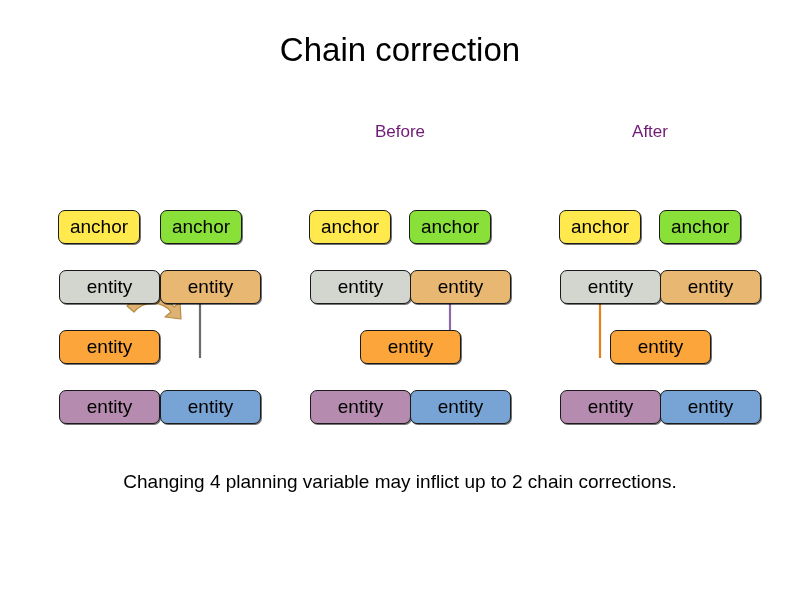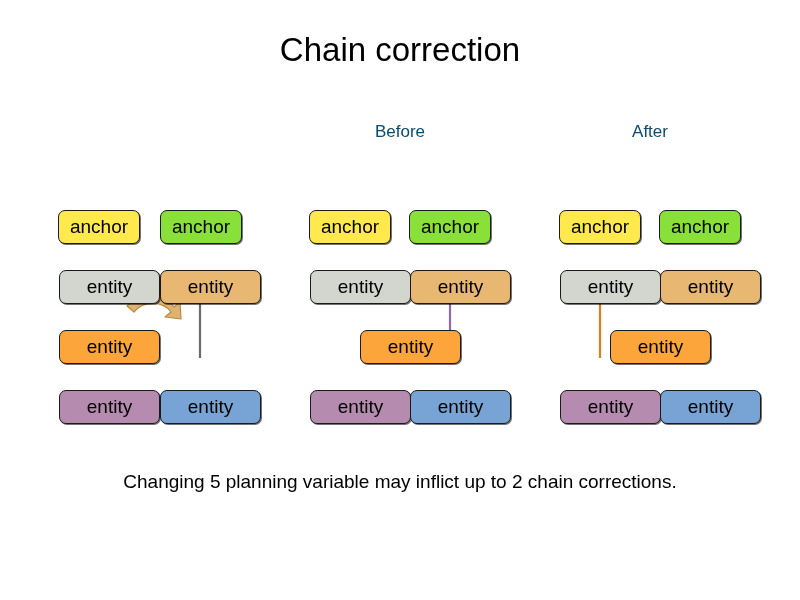--- a/index.html
+++ b/index.html
@@ -38,21 +38,21 @@
     text-align: center;
     font-size: 19px;
     line-height: 28px;
     color: #000;
   }
   .panel-label {
     position: absolute;
     font-size: 17px;
     line-height: 22px;
     text-align: center;
-    color: #0c4a6e;
+    color: #701a75;
   }
   .node {
     position: absolute;
     box-sizing: border-box;
     height: 34px;
     border: 1px solid #1a1a1a;
     border-radius: 7px;
     font-size: 19px;
     line-height: 32px;
     text-align: center;
@@ -136,15 +136,15 @@
       <div class="node w-entity" style="left: 610px; top: 298px; background: rgb(251, 165, 58);">entity</div>
       <div class="node w-entity" style="left: 560px; top: 358px; background: rgb(181, 139, 176);">entity</div>
       <div class="node w-entity" style="left: 660px; top: 358px; background: rgb(119, 164, 212);">entity</div>
     </div>
 
   <div id="label-layer">
       <div class="panel-label" style="left: 340px; top: 121px; width: 120px;">Before</div>
       <div class="panel-label" style="left: 590px; top: 121px; width: 120px;">After</div>
     </div>
 
-  <div class="caption">Changing 5 planning variable may inflict up to 2 chain corrections.</div>
+  <div class="caption">Changing 4 planning variable may inflict up to 2 chain corrections.</div>
 
 </div>
 
 </body></html>

